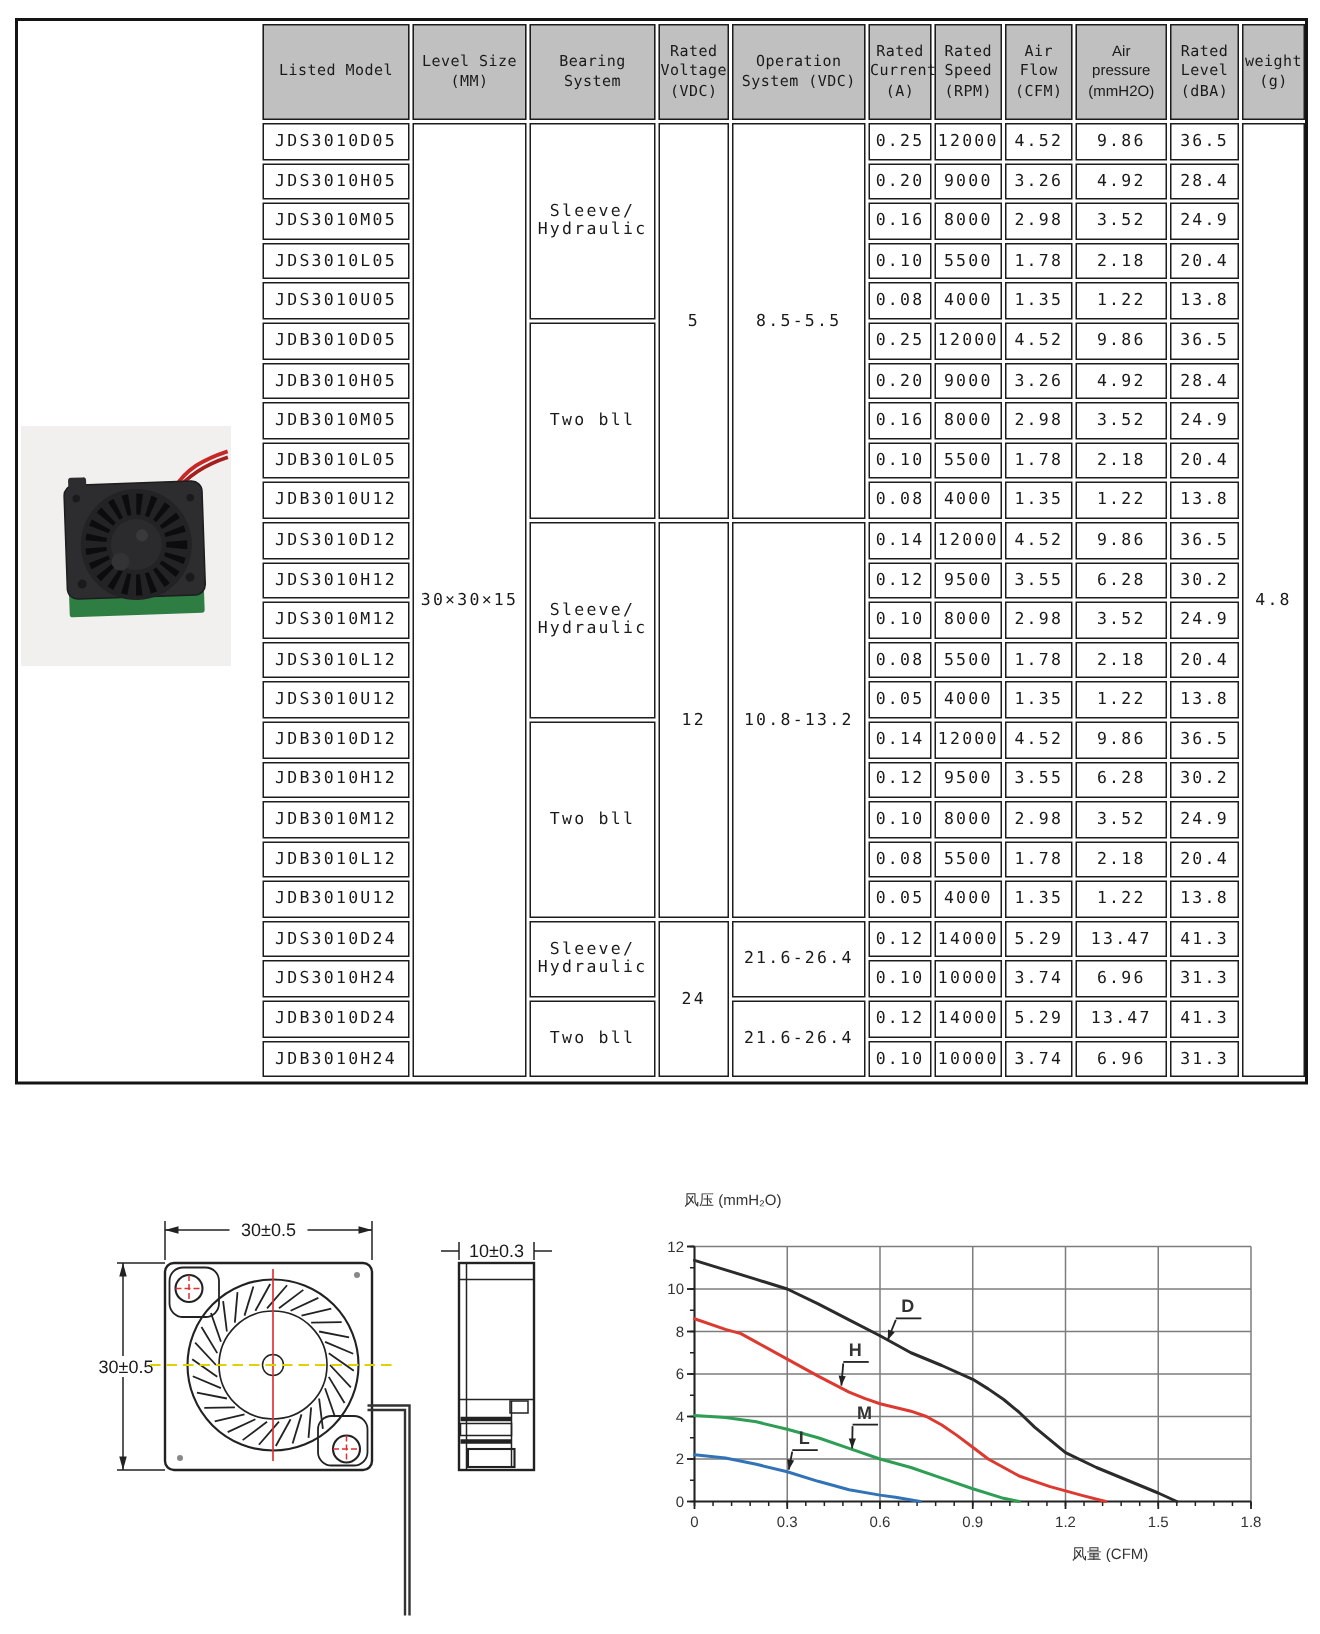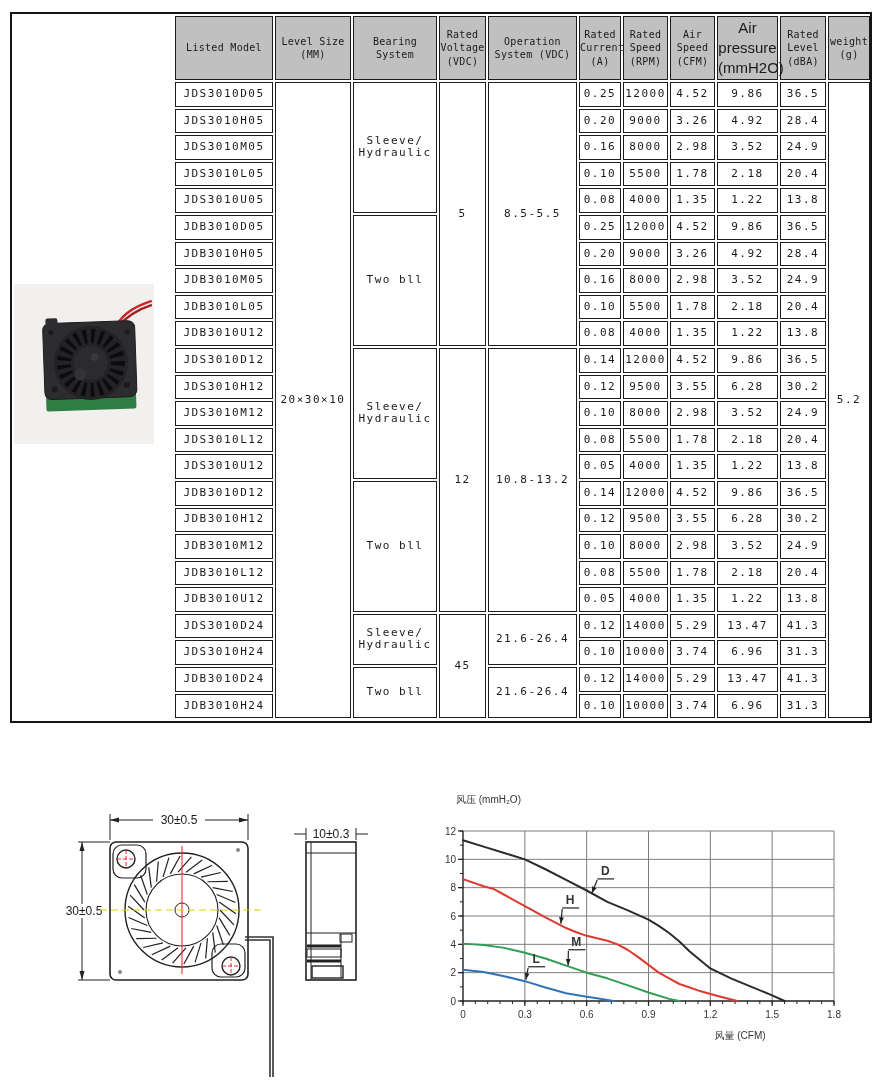--- a/index.html
+++ b/index.html
@@ -9,21 +9,21 @@
   .spec-wrap { position:absolute; left:10px; top:12px; width:862px; height:711px;
                border:2px solid #141414; background:#fff; }
 
   table.spec { position:absolute; left:161px; top:0px; width:699px;
                table-layout:fixed; border-collapse:separate; border-spacing:2px; }
   table.spec th, table.spec td {
      border:1px solid #1c1c1c; text-align:center; vertical-align:middle;
      white-space:pre-line; background:#fff; box-sizing:border-box; }
   table.spec th { background:#c0c0c0; font-weight:normal; font-size:10px;
      letter-spacing:0.3px; height:64px; line-height:1.35; }
-  table.spec th.sans { font-family:"Liberation Sans", sans-serif; font-size:15px; letter-spacing:0; }
+  table.spec th.sans { font-family:"Liberation Sans", sans-serif; font-size:10px; letter-spacing:0; }
   table.spec td { font-size:11px; height:24.6px; letter-spacing:1.5px; line-height:1.15; }
 
   .photo { position:absolute; left:2px; top:270px; }
 
   .drawing { position:absolute; left:40px; top:780px; }
   .chart   { position:absolute; left:440px; top:785px; }
 
   .drawing text { font-family:"Liberation Sans", sans-serif; font-size:12px; fill:#1a1a1a; }
   .chart text   { font-family:"Liberation Sans", sans-serif; fill:#333; }
 </style>
@@ -82,46 +82,46 @@
 Voltage
 (VDC)</th>
           <th>Operation
 System (VDC)</th>
           <th>Rated
 Current
 (A)</th>
           <th>Rated
 Speed
 (RPM)</th>
-          <th>Air Speed
+          <th>Air Flow
 (CFM)</th>
           <th class="sans">Air
 pressure
 (mmH2O)</th>
           <th>Rated
 Level
 (dBA)</th>
           <th>weight
 (g)</th>
         </tr>
       </thead>
     <tbody id="tbody">
         <tr>
           <td>JDS3010D05</td>
-          <td rowspan="24">20×30×10</td>
+          <td rowspan="24">30×30×15</td>
           <td rowspan="5">Sleeve/
 Hydraulic</td>
           <td rowspan="10">5</td>
           <td rowspan="10">8.5-5.5</td>
           <td>0.25</td>
           <td>12000</td>
           <td>4.52</td>
           <td>9.86</td>
           <td>36.5</td>
-          <td rowspan="24">5.2</td>
+          <td rowspan="24">4.8</td>
         </tr>
         <tr>
           <td>JDS3010H05</td>
           <td>0.20</td>
           <td>9000</td>
           <td>3.26</td>
           <td>4.92</td>
           <td>28.4</td>
         </tr>
         <tr>
@@ -271,21 +271,21 @@
           <td>0.05</td>
           <td>4000</td>
           <td>1.35</td>
           <td>1.22</td>
           <td>13.8</td>
         </tr>
         <tr>
           <td>JDS3010D24</td>
           <td rowspan="2">Sleeve/
 Hydraulic</td>
-          <td rowspan="4">45</td>
+          <td rowspan="4">24</td>
           <td rowspan="2">21.6-26.4</td>
           <td>0.12</td>
           <td>14000</td>
           <td>5.29</td>
           <td>13.47</td>
           <td>41.3</td>
         </tr>
         <tr>
           <td>JDS3010H24</td>
           <td>0.10</td>

